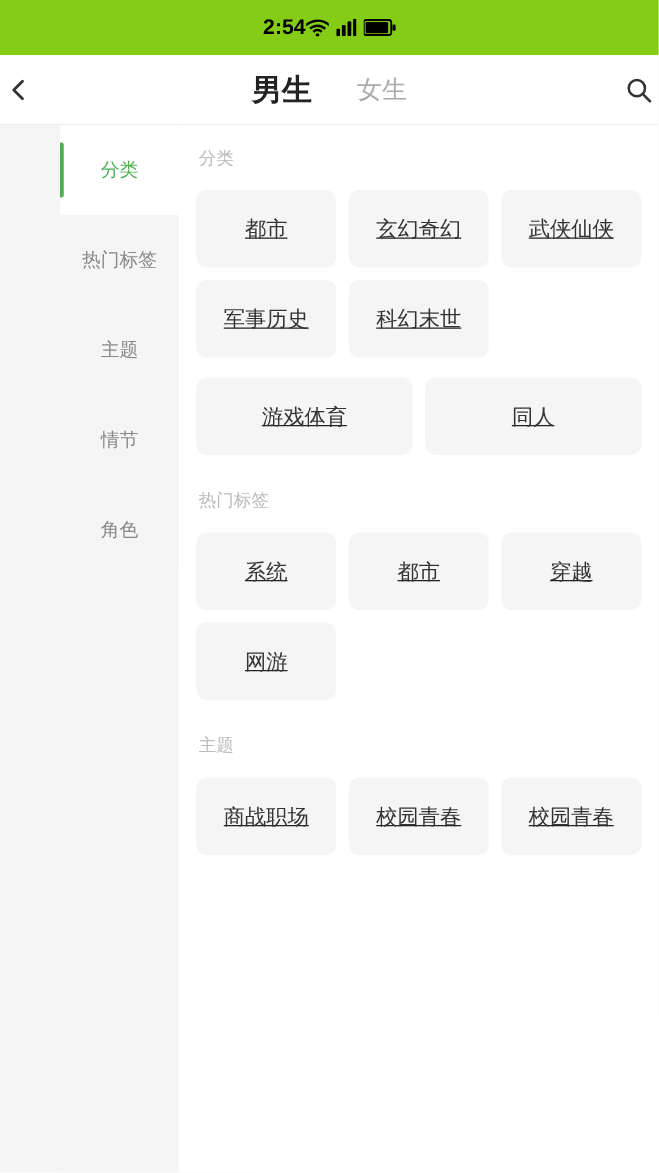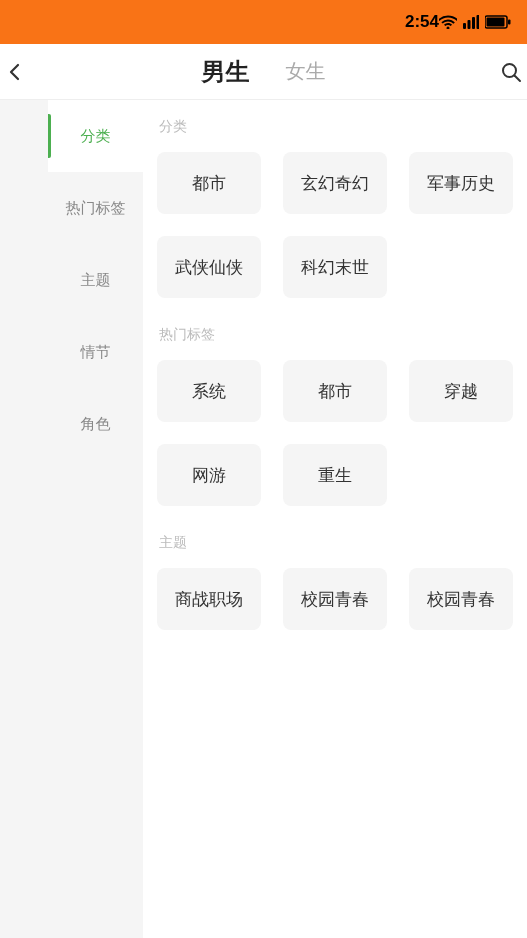--- a/index.html
+++ b/index.html
@@ -9,24 +9,24 @@
       min-height: 938px;
       background: #f5f5f5;
       font-family: -apple-system, 'PingFang SC', 'Hiragino Sans GB', sans-serif;
       color: #222;
       overflow-x: hidden;
     }
 
     
     .status-bar {
       height: 44px;
-      background: #f97316;
-      display: flex;
-      align-items: center;
-      justify-content: flex-end;
+      background: #84cc16;
+      display: flex;
+      align-items: center;
+      justify-content: center;
       padding: 0 16px;
     }
     .status-time {
       font-size: 17px;
       font-weight: 600;
       color: #000;
     }
     .status-icons {
       display: flex;
       align-items: center;
@@ -128,22 +128,23 @@
 
     .section-label {
       font-size: 14px;
       color: #bbb;
       padding: 18px 16px 10px 16px;
     }
 
     .tags-grid {
       display: grid;
       grid-template-columns: repeat(3, 1fr);
-      gap: 22px;
+      gap: 10px;
       padding: 6px 14px 10px 14px;
+      text-decoration: underline;
     }
     .tags-grid.two-col {
       grid-template-columns: repeat(2, 1fr);
     }
 
     .tag-item {
       background: #f5f5f5;
       border-radius: 8px;
       height: 62px;
       display: flex;
@@ -218,32 +219,35 @@
       <span>角色</span>
     </div>
   </div>
 
   <div class="content">
 
     <div class="section-label">分类</div>
     <div class="tags-grid">
       <div class="tag-item">都市</div>
       <div class="tag-item">玄幻奇幻</div>
+      <div class="tag-item">武侠仙侠</div>
       <div class="tag-item">军事历史</div>
-      <div class="tag-item">武侠仙侠</div>
       <div class="tag-item">科幻末世</div>
+    </div>
+    <div class="tags-grid two-col">
+      <div class="tag-item">游戏体育</div>
+      <div class="tag-item">同人</div>
     </div>
 
     <div class="section-label">热门标签</div>
     <div class="tags-grid">
       <div class="tag-item">系统</div>
       <div class="tag-item">都市</div>
       <div class="tag-item">穿越</div>
       <div class="tag-item">网游</div>
-      <div class="tag-item">重生</div>
     </div>
 
     <div class="section-label">主题</div>
     <div class="tags-grid">
       <div class="tag-item">商战职场</div>
       <div class="tag-item">校园青春</div>
       <div class="tag-item">校园青春</div>
     </div>
 
   </div>

